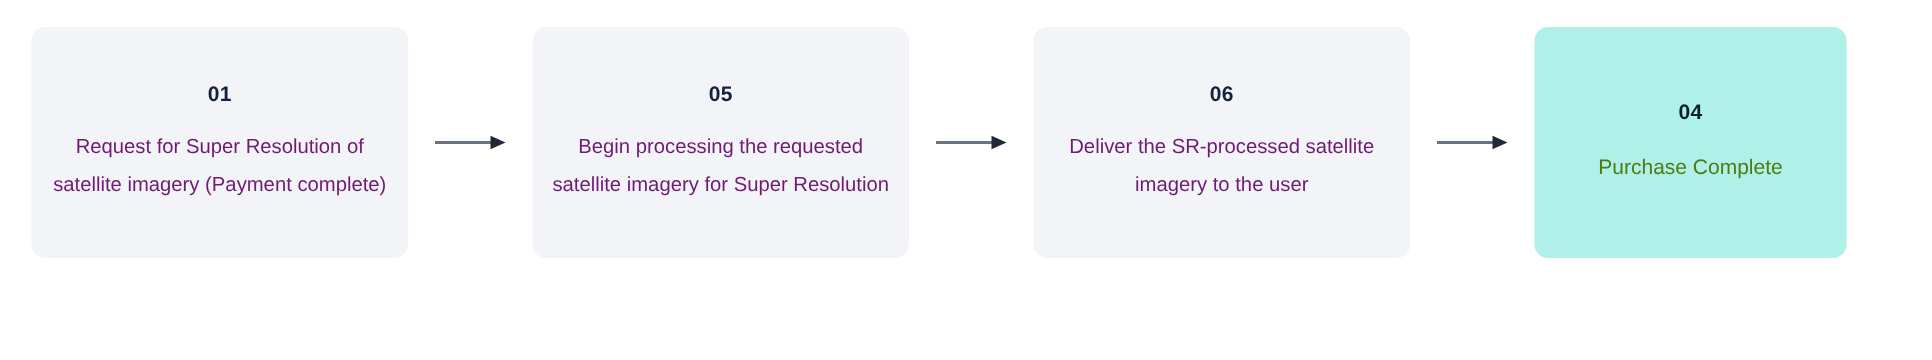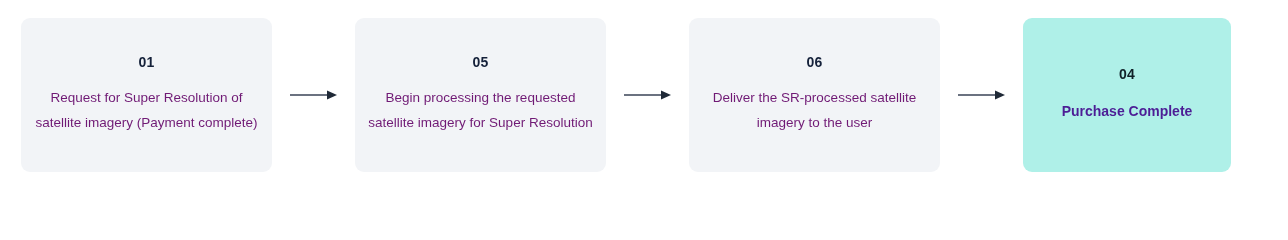--- a/index.html
+++ b/index.html
@@ -65,22 +65,22 @@
   .step-desc {
     font-size: 13.5px;
     color: #701a75;
     line-height: 25px;
     text-align: center;
     max-width: 232px;
     font-weight: normal;
   }
 
   .step-card.theme-accent .step-desc {
-    color: #4c1d95;
-    font-weight: bold;
+    color: #4d7c0f;
+    font-weight: normal;
     font-size: 14px;
     text-align: right;
   }
 
   .connector {
     flex: 0 0 auto;
     width: 83px;
     height: 20px;
     display: flex;
     align-items: center;

